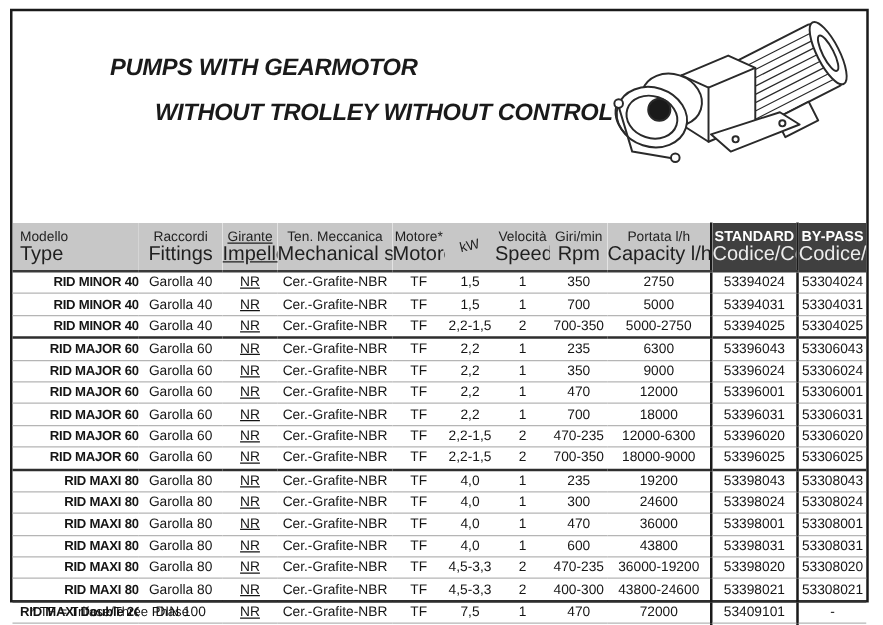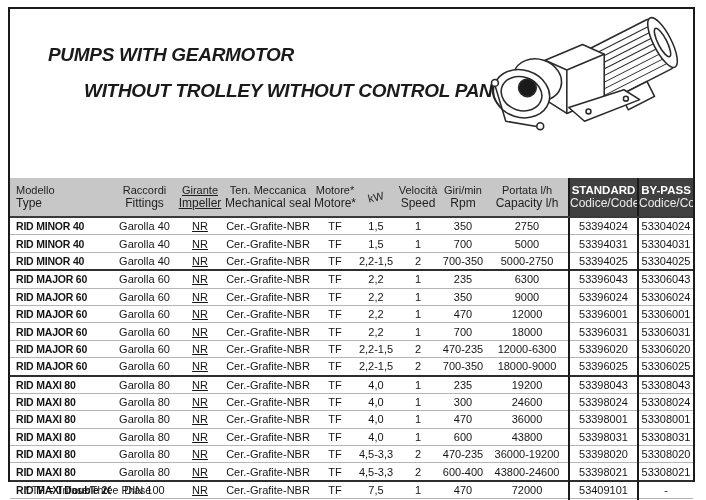--- a/index.html
+++ b/index.html
@@ -1,41 +1,41 @@
 <!DOCTYPE html>
 <html><head>
 <meta charset="utf-8">
 <style>
   html,body{margin:0;padding:0;background:#fff;}
   .stage{position:relative;width:706px;height:500px;background:#fff;overflow:hidden;
          font-family:"Liberation Sans",sans-serif;color:#1a1a1a;}
   .frame{position:absolute;left:8px;top:7px;width:683px;height:471px;
          border:2px solid #1a1a1a;background:#fff;}
-  .titles{position:relative;height:133px;}
+  .titles{position:relative;height:133px;padding-left:40px;}
   .title1{margin:36px 0 0 38px;font-size:19px;font-weight:bold;font-style:italic;
           line-height:1;letter-spacing:-0.3px;white-space:nowrap;}
   .title2{margin:17px 0 0 74px;font-size:19px;font-weight:bold;font-style:italic;
           line-height:1;letter-spacing:-0.3px;white-space:nowrap;}
   .pump-art{position:absolute;top:2px;right:2px;width:208px;height:128px;}
 
   table{width:100%;border-collapse:collapse;table-layout:fixed;font-size:11px;}
   th,td{margin:0;padding:0;text-align:center;vertical-align:middle;overflow:hidden;white-space:nowrap;}
   thead th{height:38px;background:#c7c7c7;font-weight:normal;color:#1f1f1f;
            border-bottom:2px solid #3a3a3a;}
   thead th .h1{font-size:11px;line-height:13px;}
-  thead th .h2{font-size:12px;line-height:13px;}
+  thead th .h2{font-size:16px;line-height:13px;}
   thead th.dark{background:#404040;color:#ffffff;}
   thead th.dark .h1{font-weight:bold;font-size:11.5px;}
   thead th.dark .h2{color:#ececec;}
   .rot{display:inline-block;transform:rotate(-14deg);}
 
   tbody td{height:16.4px;border-top:1px solid #b5b5b5;color:#151515;}
   tbody tr:first-child td{border-top:0;}
   tbody tr.group-start td{border-top:2px solid #2e2e2e;}
-  td.c0{text-align:left;padding-left:6px;font-weight:bold;font-size:10.5px;letter-spacing:-0.2px;}
+  td.c0{text-align:right;padding-left:6px;font-weight:bold;font-size:10.5px;letter-spacing:-0.2px;}
   th.c0{text-align:left;padding-left:6px;}
   th.c9,td.c9,th.c10,td.c10{border-left:2px solid #1a1a1a;}
 
   
   .c0{width:95px;}.c1{width:67px;}.c2{width:44px;text-decoration:underline;}.c3{width:92px;}.c4{width:42px;}
   .c5{width:40px;}.c6{width:44px;}.c7{width:46px;}.c8{width:82px;}.c9{width:67px;}
 
   .footnote{position:absolute;left:11px;top:484px;font-size:10.5px;color:#111;margin-left:14px;}
 </style>
 </head>
@@ -311,21 +311,21 @@
             <td class="c10">53308020</td>
           </tr>
           <tr>
             <td class="c0">RID MAXI 80</td>
             <td class="c1">Garolla 80</td>
             <td class="c2">NR</td>
             <td class="c3">Cer.-Grafite-NBR</td>
             <td class="c4">TF</td>
             <td class="c5">4,5-3,3</td>
             <td class="c6">2</td>
-            <td class="c7">600-400</td>
+            <td class="c7">400-300</td>
             <td class="c8">43800-24600</td>
             <td class="c9">53398021</td>
             <td class="c10">53308021</td>
           </tr>
           <tr class="group-start">
             <td class="c0">RID MAXI Double 2Q</td>
             <td class="c1">DIN 100</td>
             <td class="c2">NR</td>
             <td class="c3">Cer.-Grafite-NBR</td>
             <td class="c4">TF</td>

